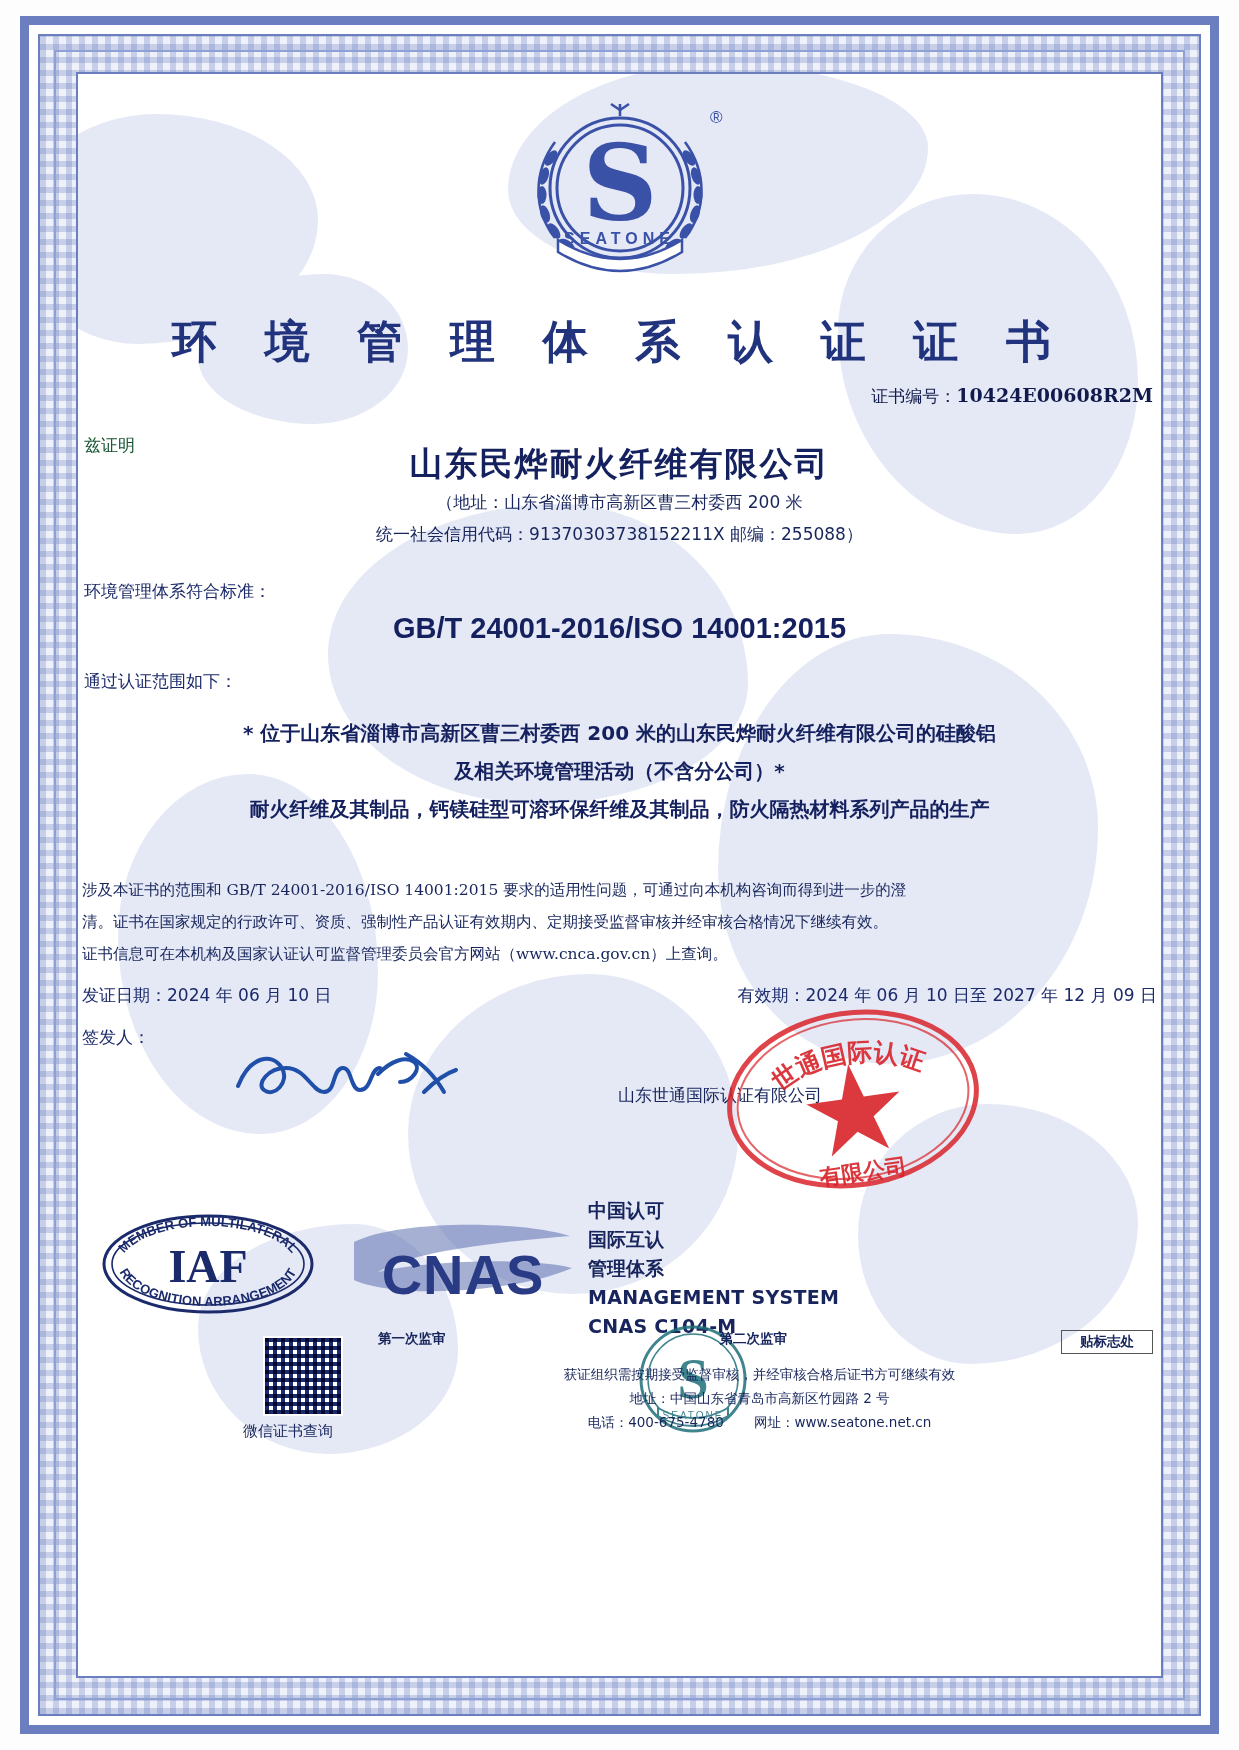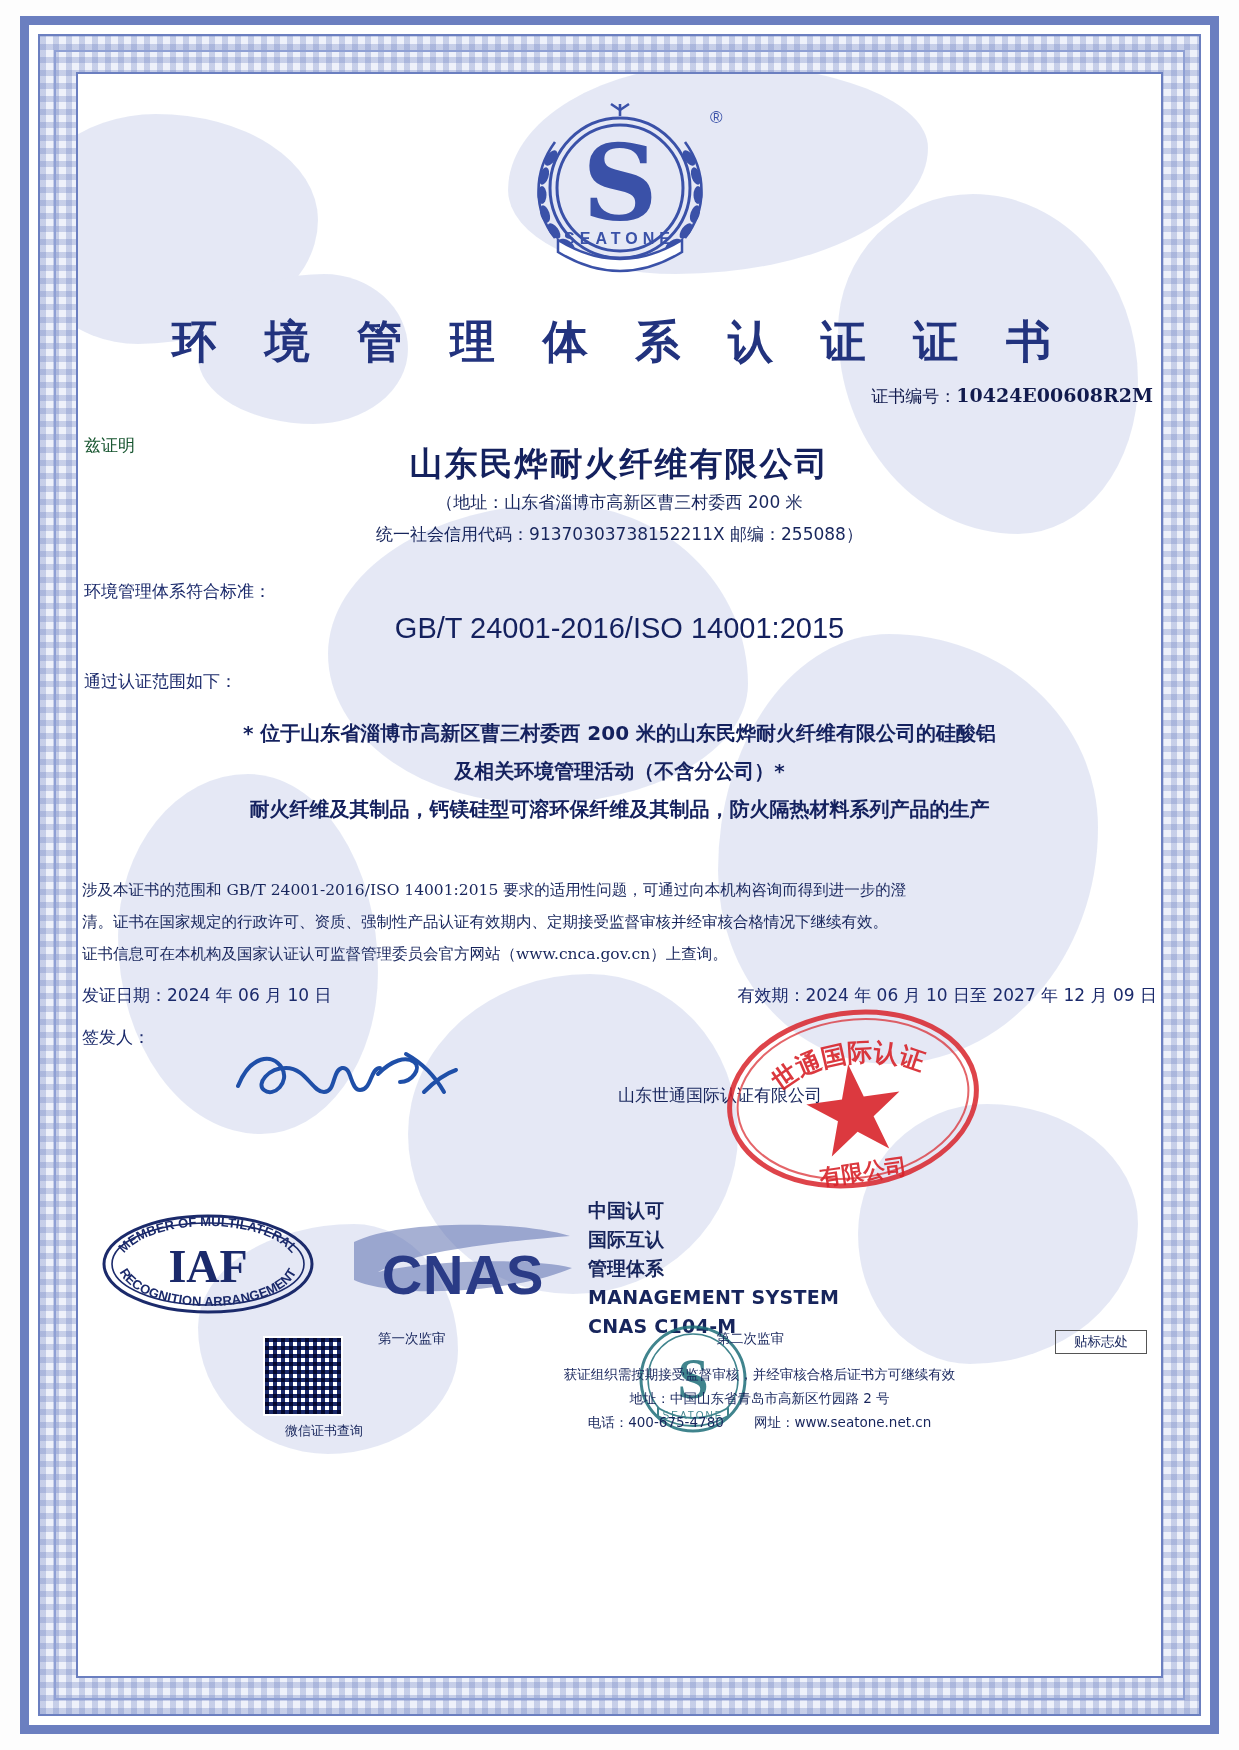--- a/index.html
+++ b/index.html
@@ -86,21 +86,21 @@
     position:absolute;left:0;right:0;top:412px;text-align:center;
     font-size:17px;color:#17255c;line-height:32px;
     font-family:"DejaVu Sans","Liberation Sans",sans-serif;
   }
   .std-label{
     position:absolute;left:6px;top:506px;font-size:17px;
     font-family:"DejaVu Sans","Liberation Sans",sans-serif;
   }
   .standard{
     position:absolute;left:0;right:0;top:538px;text-align:center;
-    font-size:29px;font-weight:normal;color:#14215e;
+    font-size:29px;font-weight:bold;color:#14215e;
   }
   .scope-label{
     position:absolute;left:6px;top:596px;font-size:17px;
     font-family:"DejaVu Sans","Liberation Sans",sans-serif;
   }
   .scope{
     position:absolute;left:40px;right:40px;top:640px;
     text-align:center;font-size:20px;line-height:38px;font-weight:bold;
     color:#14215e;
     font-family:"DejaVu Sans","Liberation Sans",sans-serif;
@@ -141,29 +141,30 @@
   .cnas-text .en{font-size:19px;letter-spacing:.3px;}
   .qr{
     position:absolute;left:185px;top:1262px;width:76px;height:76px;
     background:
       repeating-linear-gradient(90deg,#1b2a6b 0 4px,#fff 4px 8px),
       repeating-linear-gradient(0deg,#1b2a6b 0 4px,#fff 4px 8px);
     background-blend-mode:multiply;
     border:2px solid #fff;
   }
   .qr-label{
-    position:absolute;left:165px;top:1348px;width:120px;text-align:right;
-    font-size:13px;color:#17255c;
+    position:absolute;left:165px;top:1348px;width:120px;text-align:left;
+    font-size:15px;color:#17255c;
     font-family:"DejaVu Sans","Liberation Sans",sans-serif;
   }
   .audit-row{
-    position:absolute;left:300px;right:14px;top:1256px;
+    position:absolute;left:300px;right:8px;top:1256px;
     display:flex;justify-content:space-between;align-items:flex-start;
     font-size:13.5px;color:#17255c;
     font-family:"DejaVu Sans","Liberation Sans",sans-serif;
+    font-weight:bold;
   }
   .audit-box{border:1px solid #555;padding:2px 18px;}
   .foot-note{
     position:absolute;left:300px;right:20px;top:1288px;text-align:center;
     font-size:13.5px;color:#17255c;line-height:24px;
     font-family:"DejaVu Sans","Liberation Sans",sans-serif;
   }
   .foot-contact{
     position:absolute;left:300px;right:20px;top:1312px;text-align:center;
     font-size:13.5px;color:#17255c;line-height:24px;

